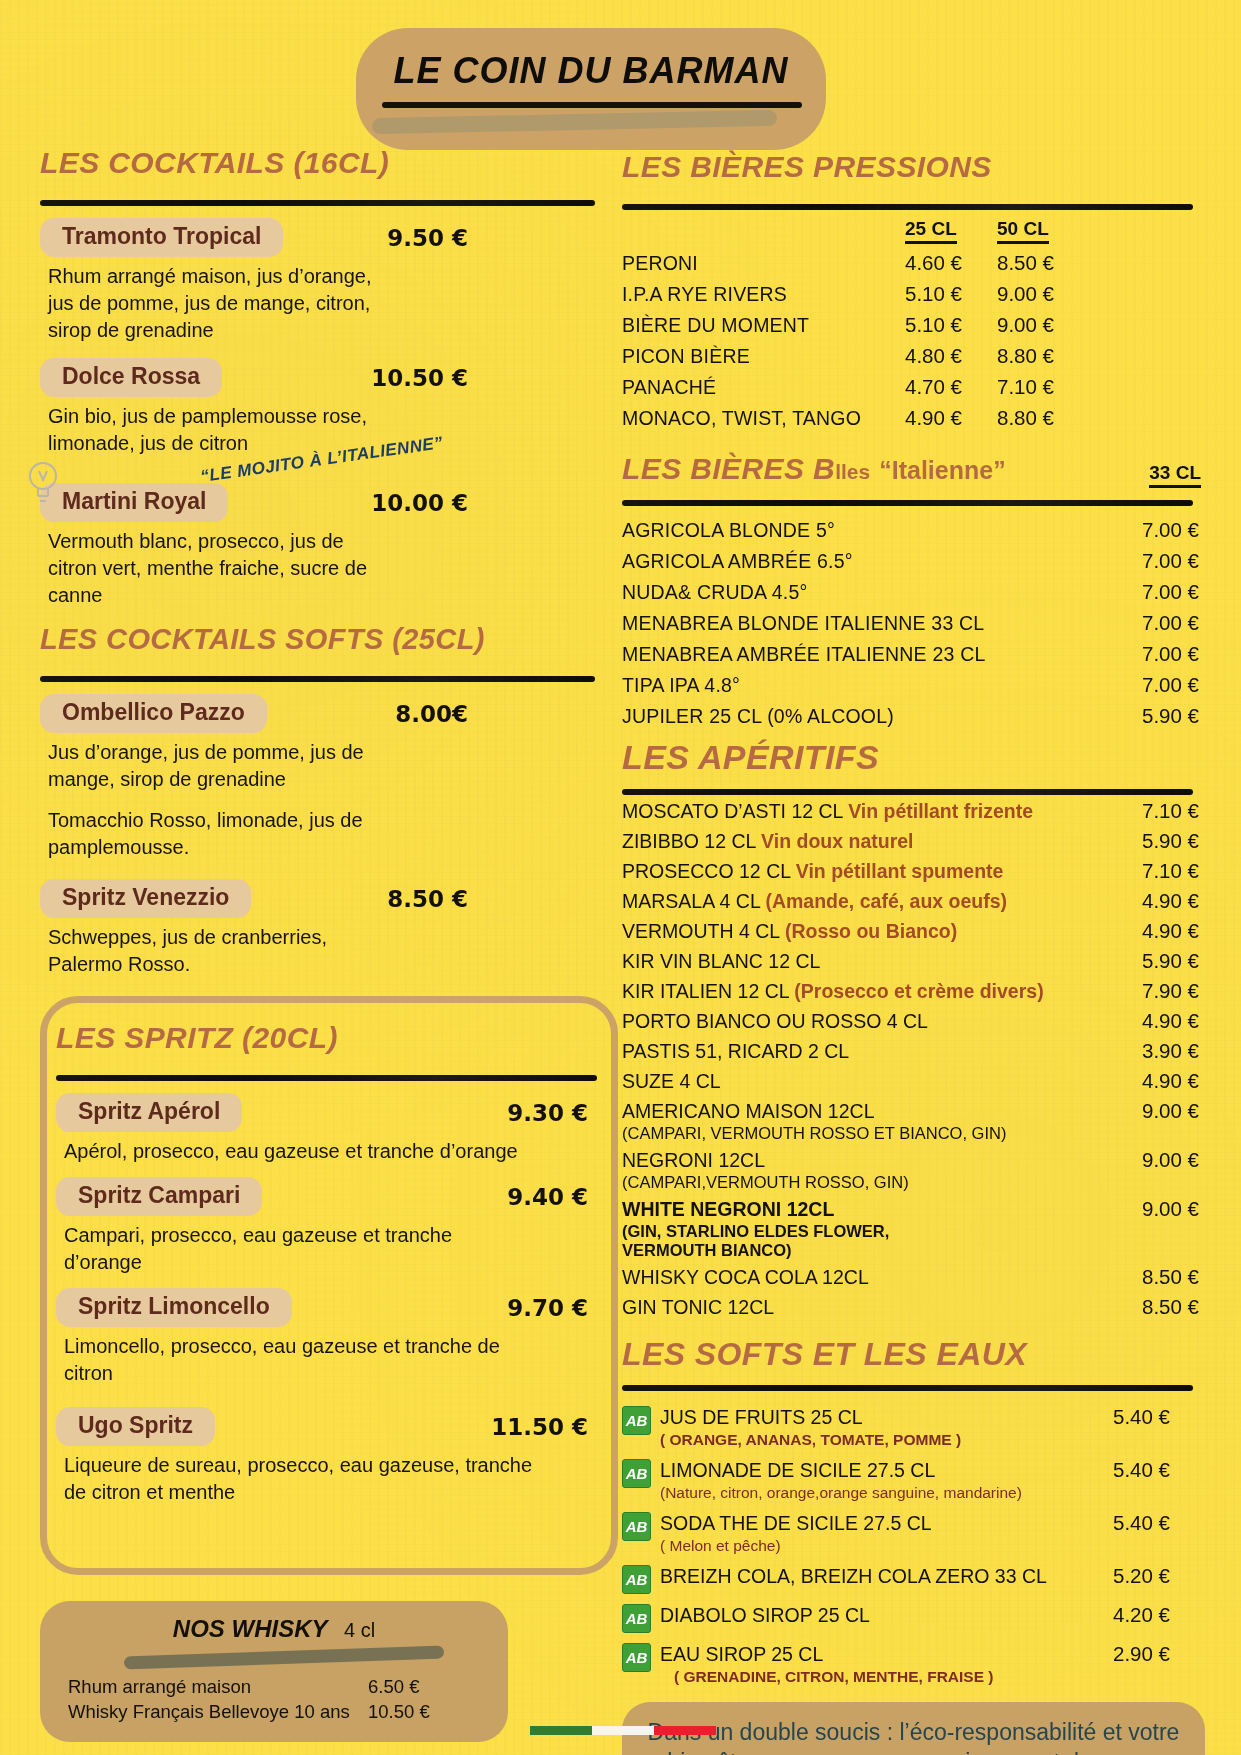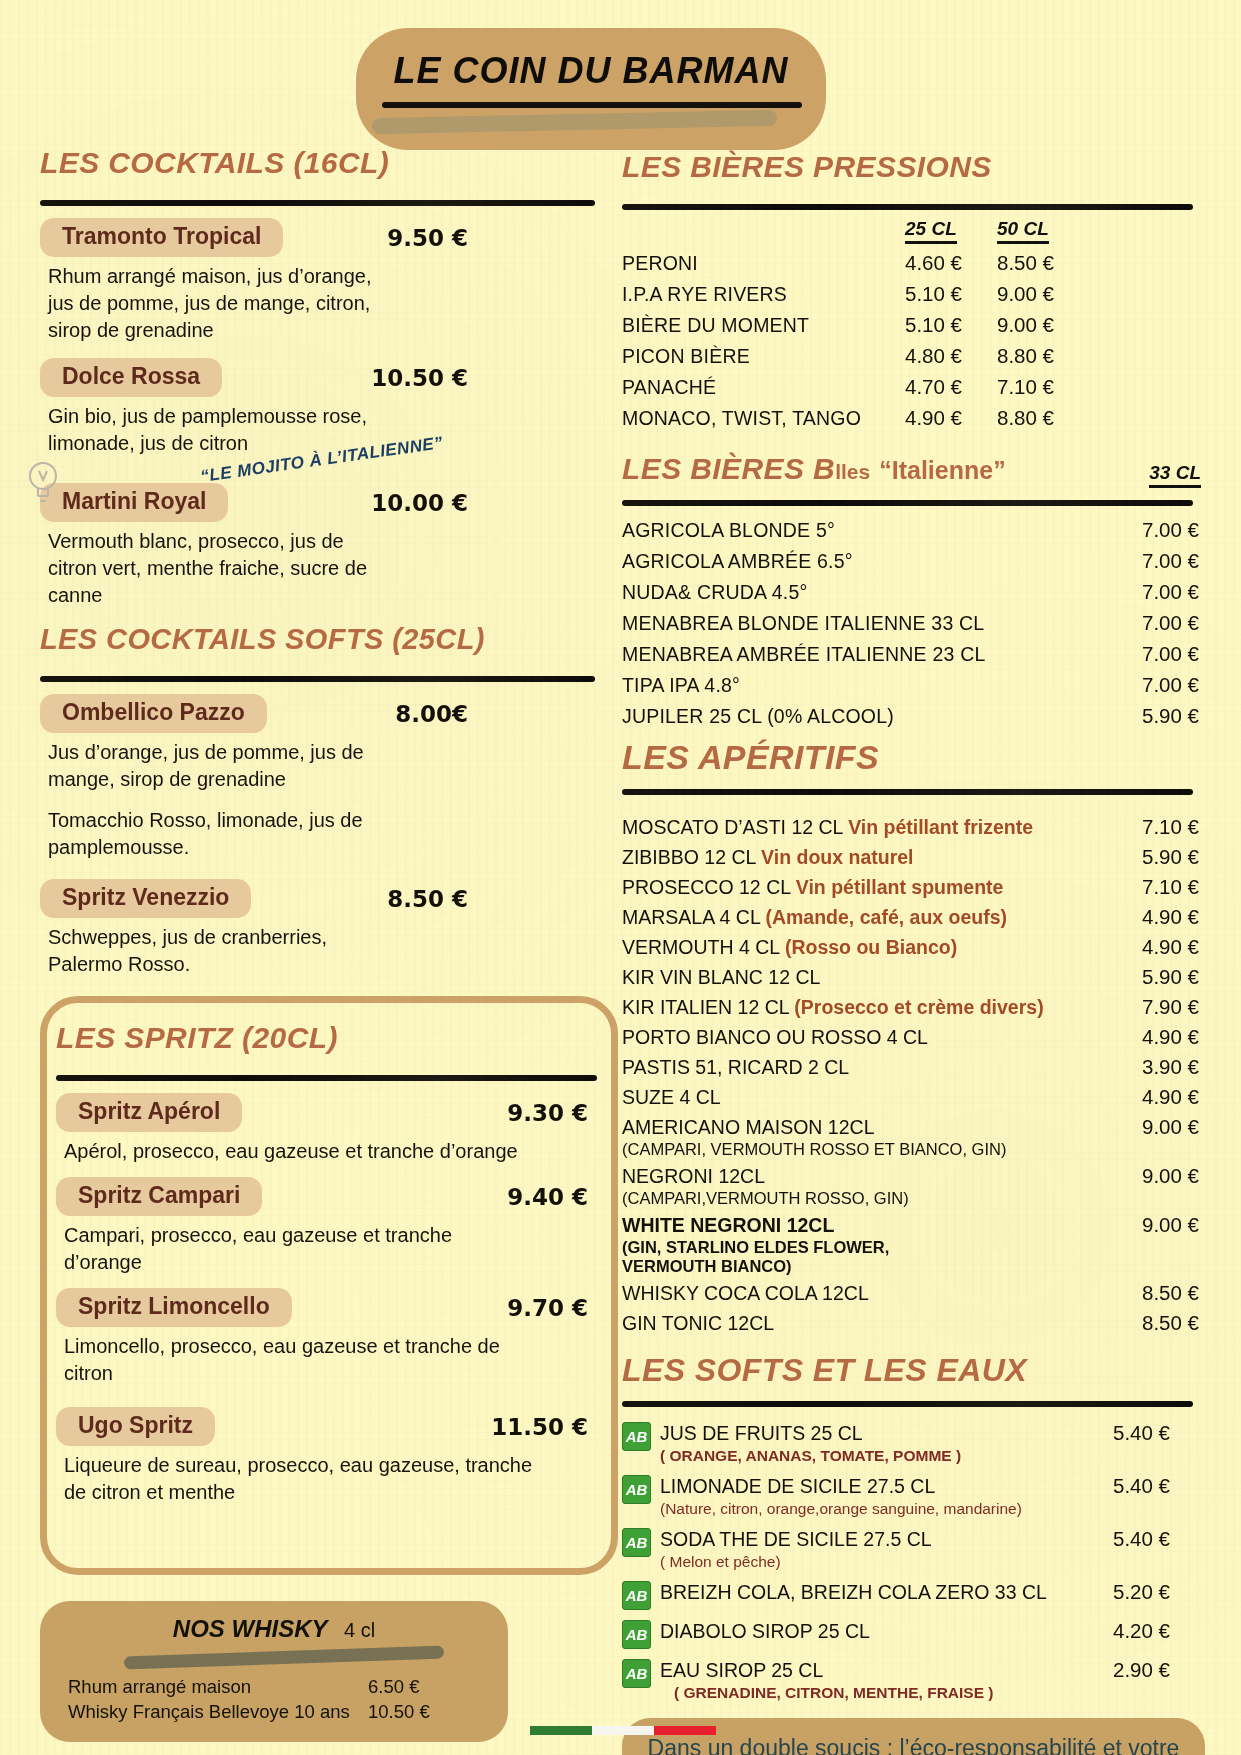--- a/index.html
+++ b/index.html
@@ -1,17 +1,17 @@
 <!DOCTYPE html>
 <html><head>
 <meta charset="utf-8">
 <style>
   html,body{margin:0;padding:0;background:#e8e6e2;}
   .page{position:relative;width:1241px;height:1755px;margin:0 auto;overflow:hidden;
-        background:#fef9c3;font-family:"Liberation Sans",sans-serif;color:#161310;}
+        background:#fde047;font-family:"Liberation Sans",sans-serif;color:#161310;}
   .page::before{content:"";position:absolute;inset:0;pointer-events:none;opacity:.55;
         background:
           repeating-linear-gradient(90deg, rgba(120,110,100,.05) 0 2px, rgba(0,0,0,0) 2px 9px),
           repeating-linear-gradient(0deg, rgba(120,110,100,.04) 0 1px, rgba(0,0,0,0) 1px 7px),
           radial-gradient(circle at 20% 30%, rgba(140,130,120,.07), rgba(0,0,0,0) 40%),
           radial-gradient(circle at 80% 70%, rgba(140,130,120,.06), rgba(0,0,0,0) 45%);}
   
   .banner{position:absolute;left:356px;top:28px;width:470px;height:122px;background:#cda266;border-radius:52px;}
   .banner-title{margin:22px 0 0;text-align:center;font-size:36px;font-weight:bold;font-style:italic;
         letter-spacing:1px;color:#0f0d0a;white-space:nowrap;}
@@ -43,21 +43,21 @@
   .wh-title{font-weight:bold;font-style:italic;font-size:24px;}
   .wh-unit{font-size:20px;margin-left:12px;}
   .whisky-swash{width:320px;height:13px;background:#6f6b52;border-radius:7px;margin:8px 0 10px 56px;
         transform:rotate(-2deg);opacity:.9;}
   .wh-row{display:flex;font-size:18.5px;line-height:25px;color:#131109;}
   .wh-name{flex:1;}
   .wh-price{width:112px;font-size:18.5px;white-space:nowrap;}
   
   .beer-table{margin-top:8px;padding-right:116px;}
   .beer-hdr{display:grid;grid-template-columns:1fr 92px 92px;margin-bottom:4px;}
-  .colh{font-size:19px;font-weight:bold;font-style:italic;color:#111;width:max-content;
+  .colh{font-size:19px;font-weight:bold;color:#111;width:max-content;
         border-bottom:3px solid #111;padding-bottom:1px;white-space:nowrap;}
   .beer-row{display:grid;grid-template-columns:1fr 92px 92px;align-items:baseline;margin-top:7px;}
   .r-name{font-size:19.5px;color:#14110c;letter-spacing:.2px;}
   .r-price{font-size:20.5px;color:#14110c;white-space:nowrap;}
   .bott-head{display:flex;align-items:baseline;margin-top:22px;}
   .bh-small{font-size:21px;font-weight:bold;color:#b56a43;}
   .bh-quote{font-size:25px;font-weight:bold;color:#b56a43;margin-left:9px;white-space:nowrap;}
   .col33{margin-left:auto;margin-right:4px;}
   .b-row{display:flex;justify-content:space-between;align-items:baseline;margin-top:7px;padding-right:6px;}
   .ap-head{margin-top:10px;}
@@ -258,21 +258,21 @@
       <span class="r-price">7.00 €</span>
     </div>
     <div class="b-row">
       <span class="r-name">JUPILER 25 CL (0% ALCOOL)</span>
       <span class="r-price">5.90 €</span>
     </div>
 
     <h2 class="sec-h ap-head" style="font-size:34px;">LES APÉRITIFS</h2>
     <div class="brush" style="margin-top:12px;width:98%;"></div>
 
-    <div class="ap-row" style="margin-top:20px;gap:36px;">
+    <div class="ap-row" style="margin-top:4px;gap:36px;">
       <span class="ap-name"><span>MOSCATO D’ASTI 12 CL</span> <span class="ap-note">Vin pétillant frizente</span></span>
       <span class="r-price">7.10 €</span>
     </div>
     <div class="ap-row">
       <span class="ap-name"><span>ZIBIBBO 12 CL</span>  <span class="ap-note">Vin doux naturel</span></span>
       <span class="r-price">5.90 €</span>
     </div>
     <div class="ap-row">
       <span class="ap-name"><span>PROSECCO 12 CL</span> <span class="ap-note">Vin pétillant spumente</span></span>
       <span class="r-price">7.10 €</span>

